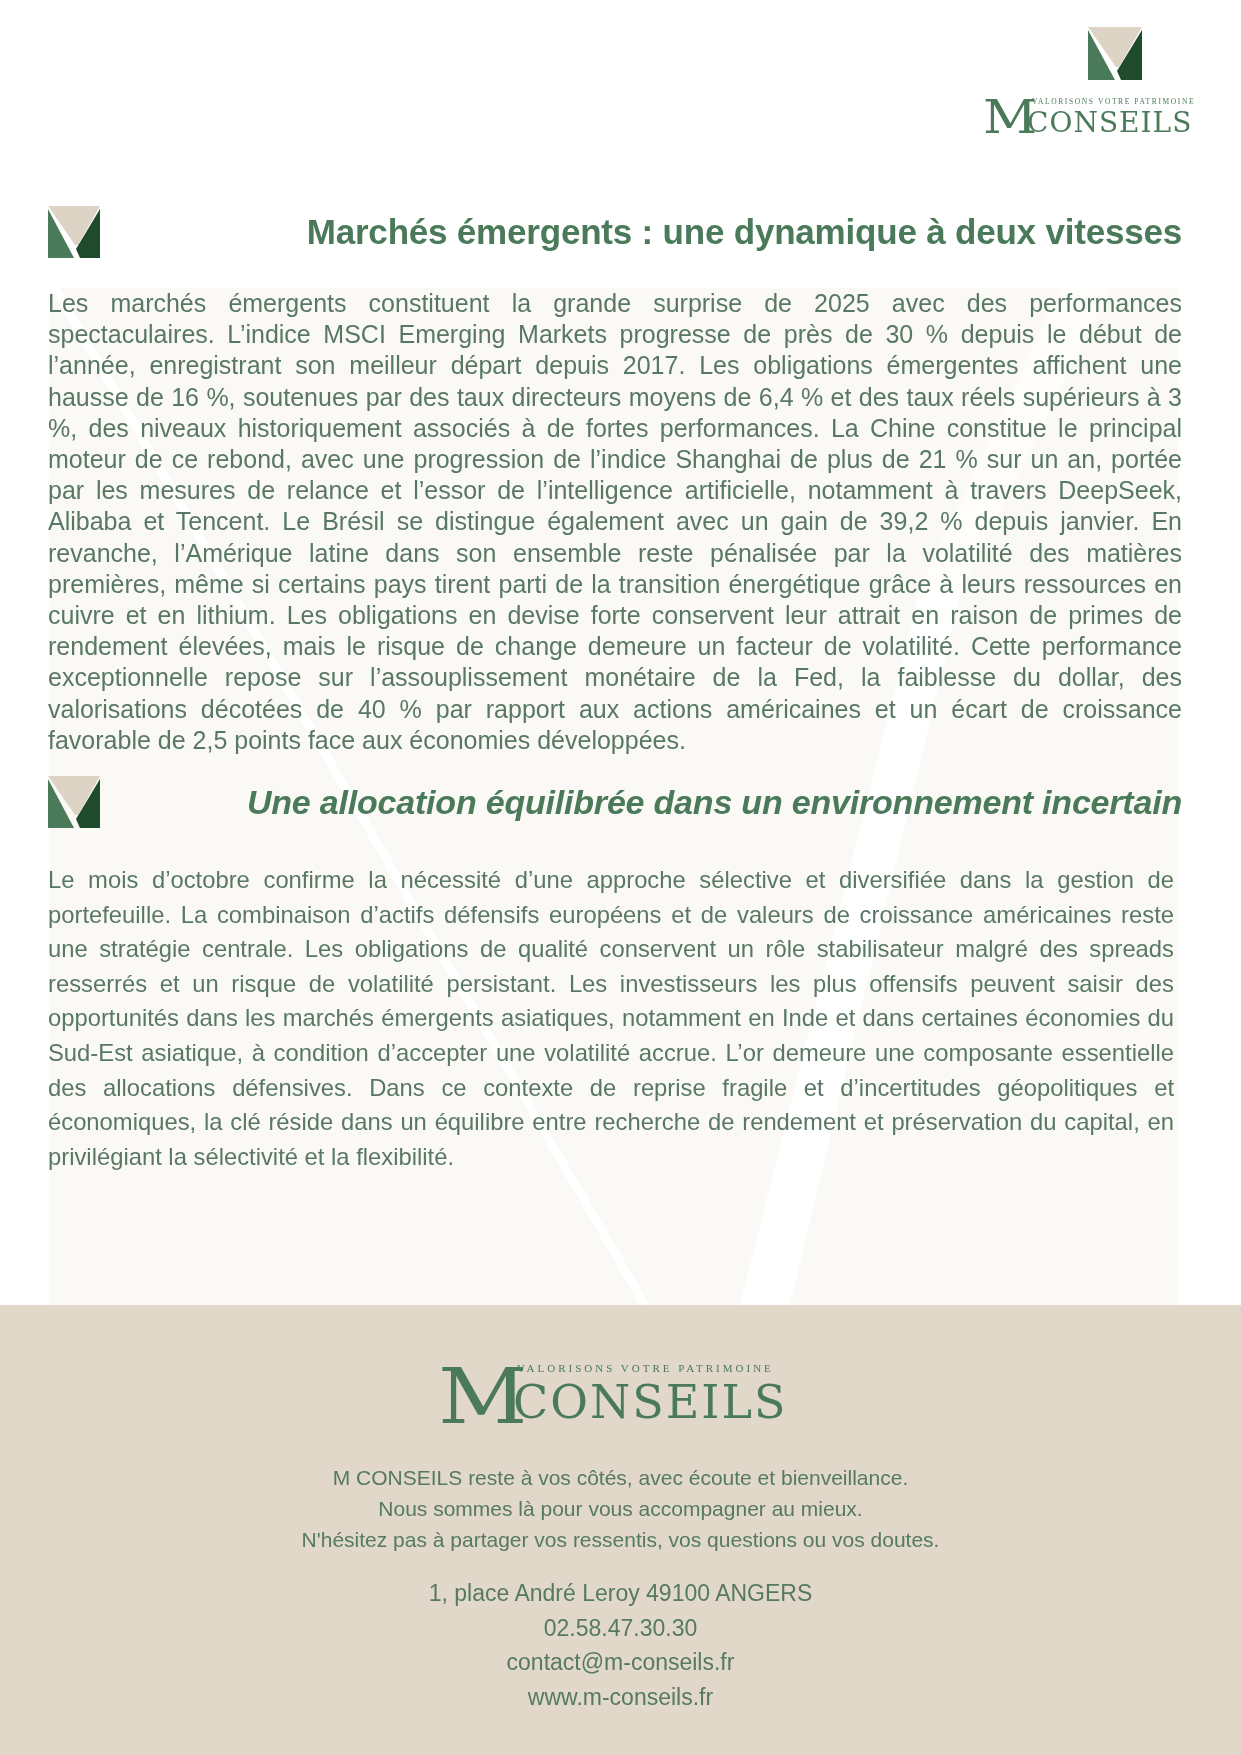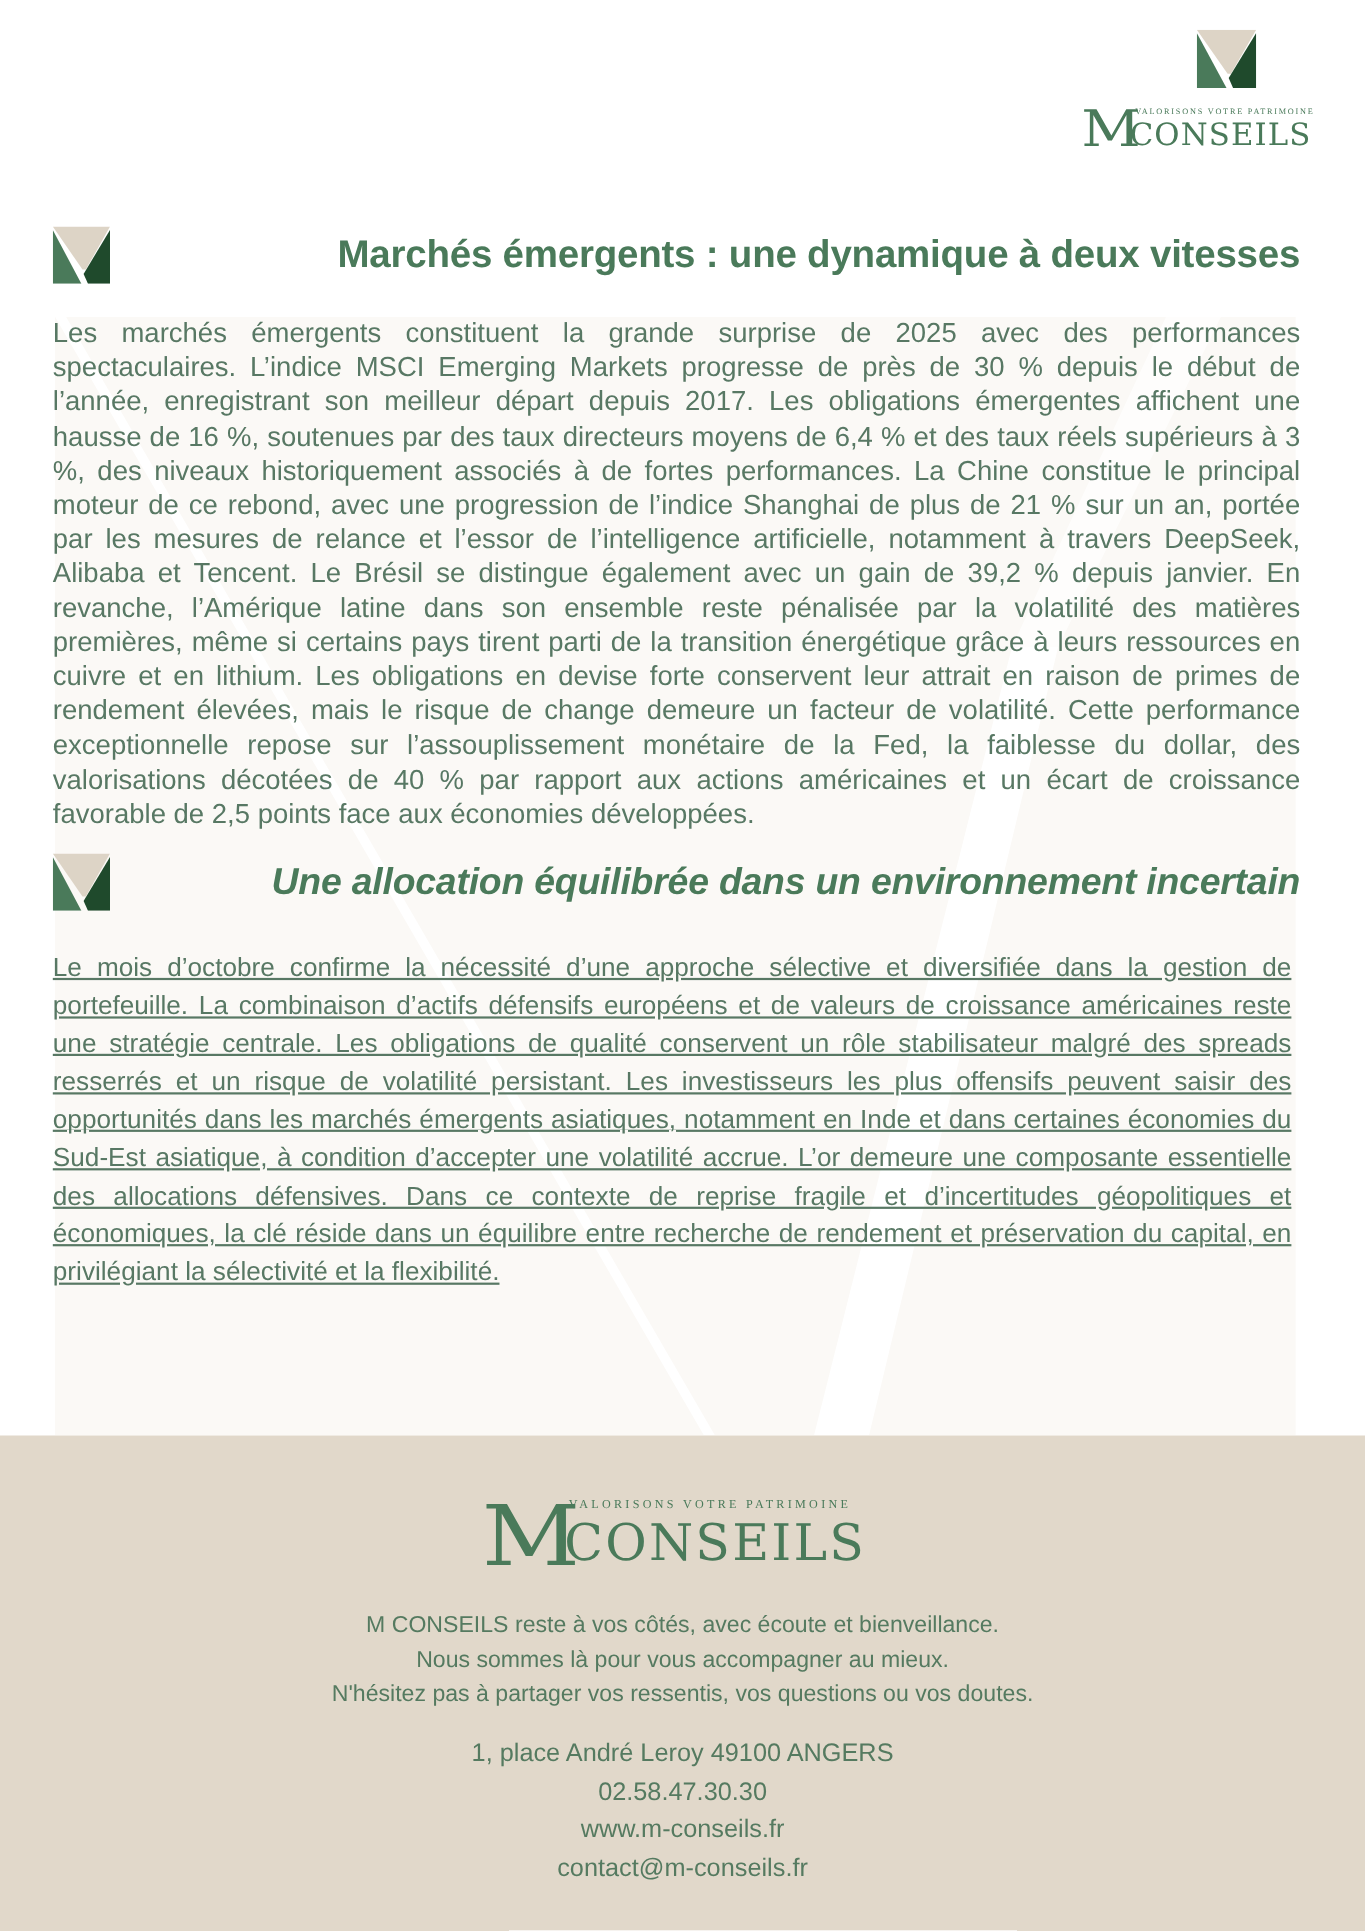--- a/index.html
+++ b/index.html
@@ -45,21 +45,21 @@
     color: #4a7a5a; font-size: 35px; letter-spacing: -0.2px;
   }
   .section p {
     margin: 0; text-align: justify;
     font-family: "Liberation Sans", sans-serif; color: #587864;
   }
   #s1 { top: 206px; }
   #s1 p { margin-top: 30px; font-size: 25px; line-height: 31.2px; width: 1134px; }
   #s2 { top: 776px; }
   #s2 h2 { font-size: 34px; font-style: italic; }
-  #s2 p { margin-top: 35px; font-size: 23.8px; line-height: 34.6px; width: 1126px; text-decoration: underline; }
+  #s2 p { margin-top: 35px; font-size: 23.8px; line-height: 34.6px; width: 1126px; }
 
   .footer {
     position: absolute; left: 0; top: 1305px; width: 1241px; height: 450px;
     background: #e1d8ca; z-index: 2; text-align: center;
   }
   .footer .wordmark { left: 438px; top: 57px; width: 370px; height: 70px; }
   .footer .big-m { left: 0; top: -10px; font-size: 76px; transform: scaleX(1.15); transform-origin: left; }
   .footer .rest { left: 75px; top: 13px; font-size: 46px; letter-spacing: 2px; }
   .footer .tag { left: 79px; top: 0px; font-size: 11px; letter-spacing: 3px; }
   .footer .msg {
@@ -130,16 +130,16 @@
     <span class="rest">CONSEILS</span>
   </div>
   <div class="msg">
     <span class="line">M CONSEILS reste à vos côtés, avec écoute et bienveillance.</span>
     <span class="line">Nous sommes là pour vous accompagner au mieux.</span>
     <span class="line">N'hésitez pas à partager vos ressentis, vos questions ou vos doutes.</span>
   </div>
   <div class="contact">
     <span class="line">1, place André Leroy 49100 ANGERS</span>
     <span class="line">02.58.47.30.30</span>
+    <span class="line">contact@m-conseils.fr</span>
     <span class="line">www.m-conseils.fr</span>
-    <span class="line">contact@m-conseils.fr</span>
   </div>
 </footer>
 
 </body></html>

